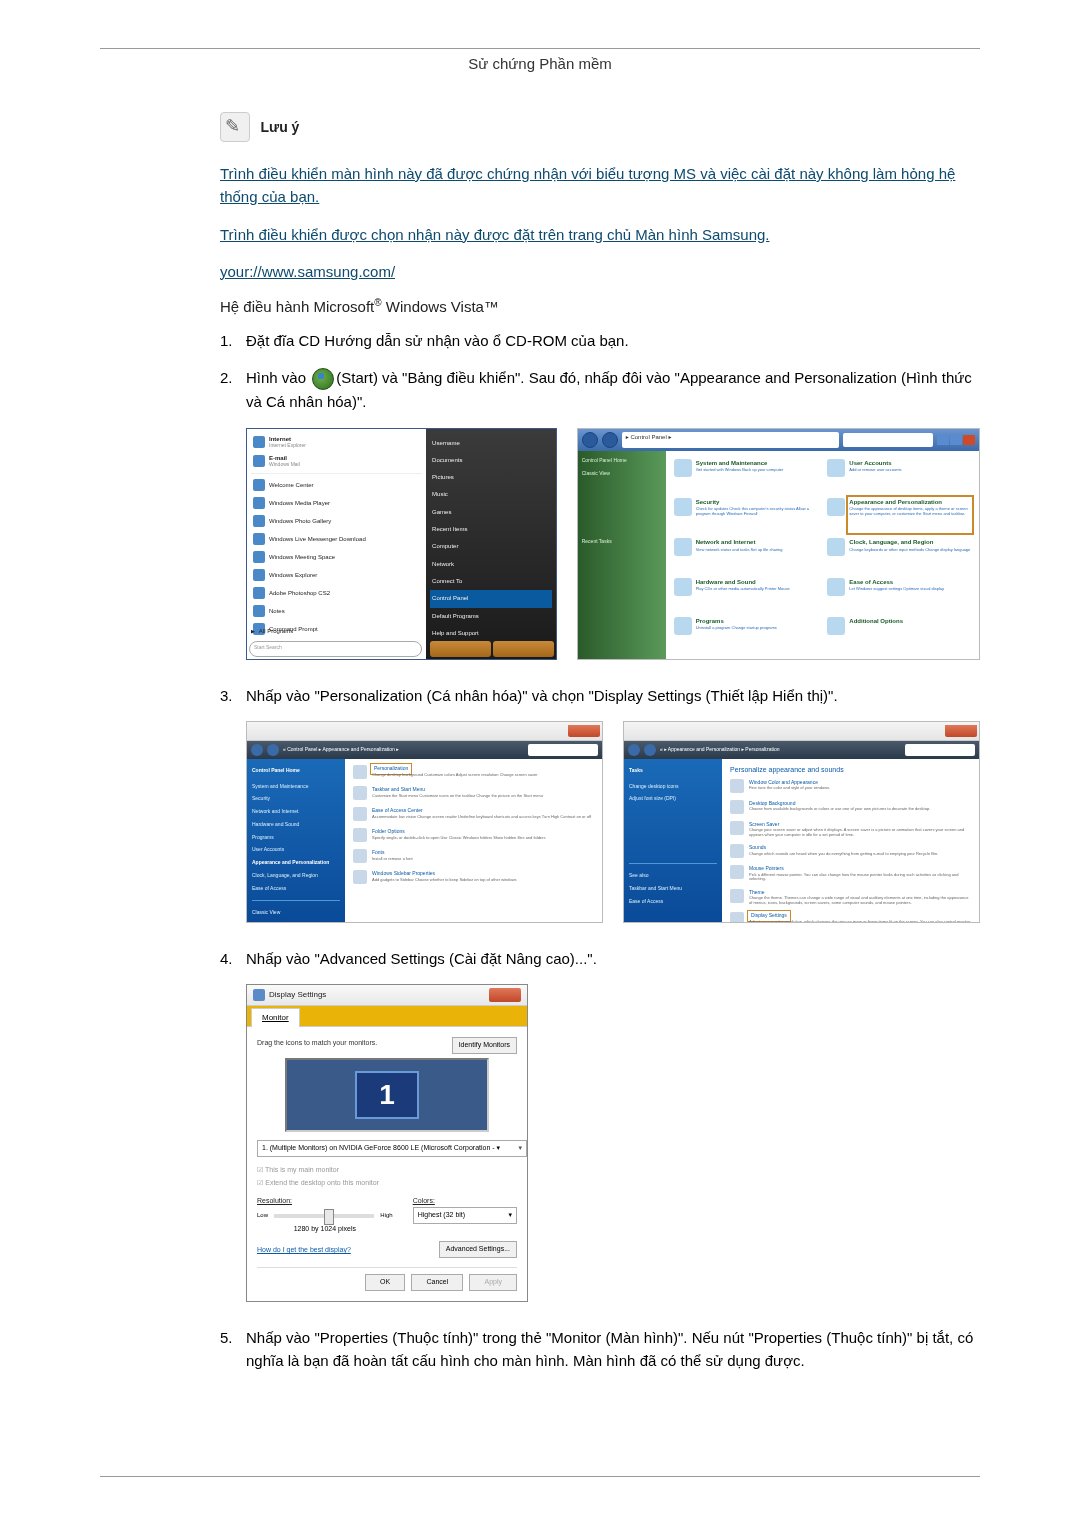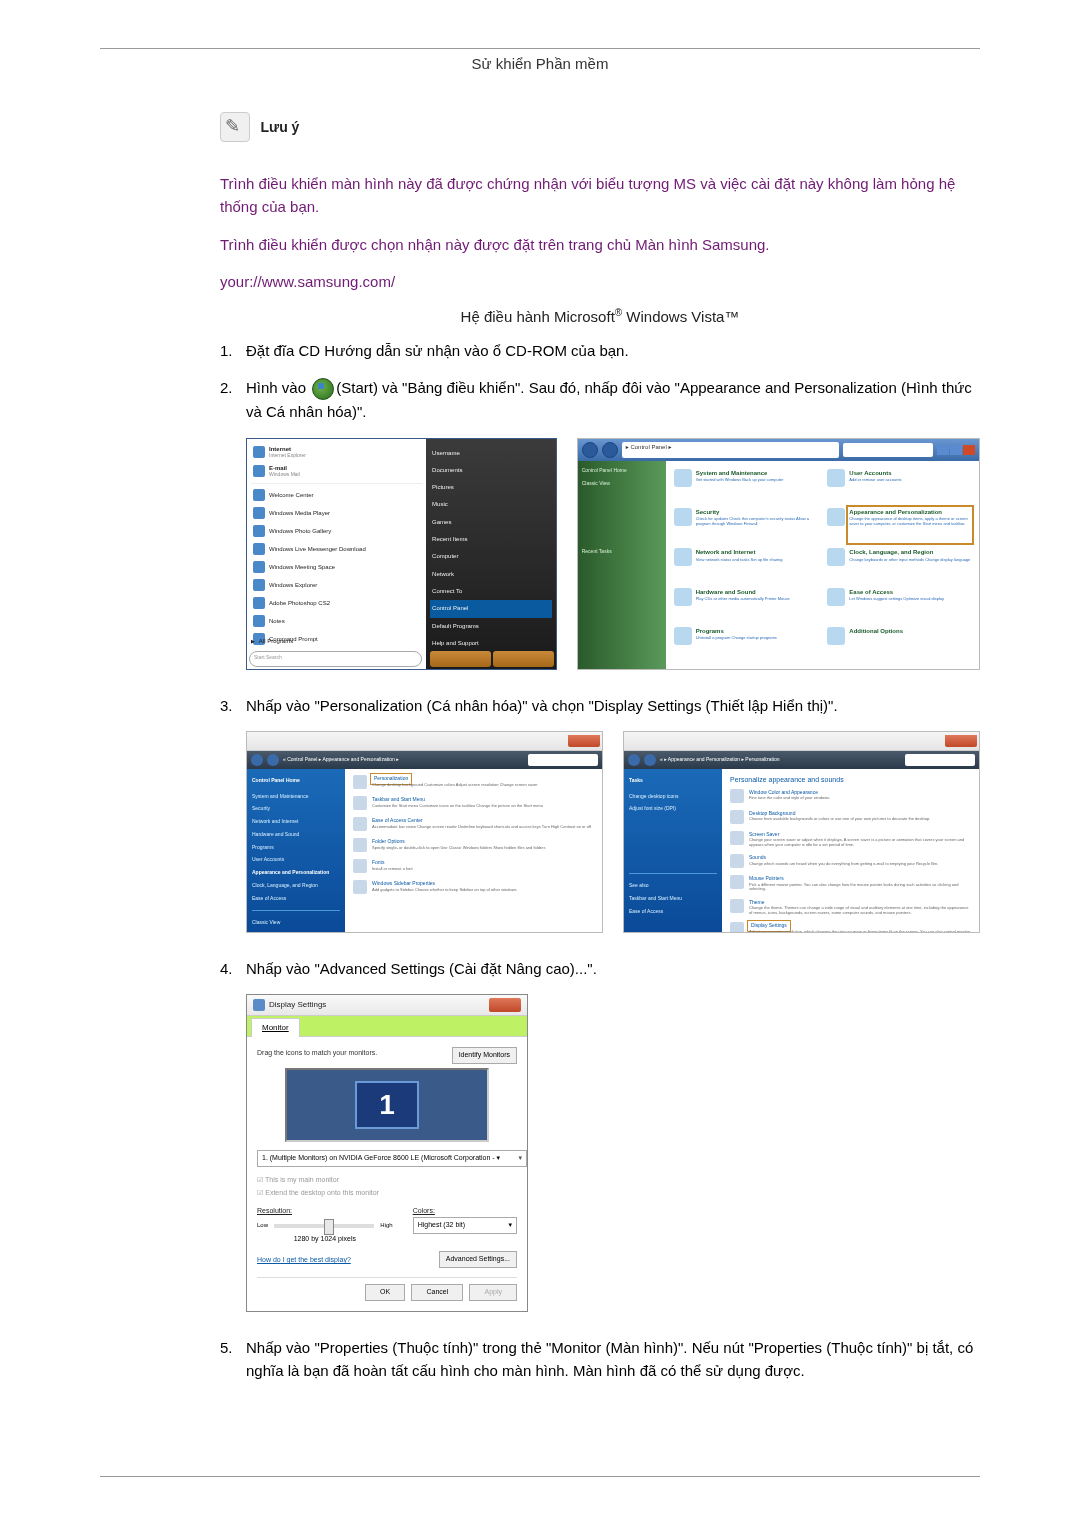--- a/index.html
+++ b/index.html
@@ -49,39 +49,39 @@
       font-size: 18px;
       color: #666;
     }
     .note-label {
       font-weight: bold;
       font-size: 14px;
       color: #222;
       vertical-align: middle;
     }
     .note-section {
-      margin-bottom: 30px;
+      margin-bottom: 20px;
     }
     .body-text {
       font-size: 15px;
-      color: #701a75;
+      color: #0c4a6e;
       line-height: 1.55;
       margin: 0 0 14px 0;
+      text-decoration: underline;
     }
     .section-heading {
       font-size: 18px;
       font-weight: bold;
       color: #222;
       margin: 26px 0 14px 0;
     }
     .sub-text {
       font-size: 15px;
       color: #222;
       margin: 0 0 14px 120px;
-      text-align: center;
     }
     sup { font-size: 10px; }
     ol.steps {
       list-style: none;
       padding: 0;
       margin: 0 0 0 120px;
     }
     ol.steps > li {
       display: flex;
       margin-bottom: 14px;
@@ -403,21 +403,21 @@
     }
     .ds-titlebar .ds-title { flex: 1; font-size: 8px; color: #222; }
     .ds-titlebar .ds-close {
       width: 32px; height: 14px;
       background: linear-gradient(#e0785a, #c04828);
       border-radius: 2px;
     }
     .ds-tabs {
       display: flex;
       border-bottom: 1px solid #ccc;
-      background: #bef264;
+      background: #eab308;
       text-decoration: underline;
     }
     .ds-tab {
       padding: 3px 10px;
       font-size: 8px;
       background: #fff;
       border: 1px solid #ccc;
       border-bottom: none;
       margin: 2px 0 -1px 4px;
     }
@@ -528,21 +528,21 @@
       left: 100px;
       right: 100px;
       border-top: 1px solid #999;
     }
   </style>
 </head>
 <body>
 
 <div class="page">
   <div class="header-line"></div>
-  <div class="header-title">Sử khiển Phần mềm</div>
+  <div class="header-title">Sử chứng Phần mềm</div>
 
   <div class="content-area">
     <div class="note-section">
       <span class="note-icon"></span>
       <span class="note-label">Lưu ý</span>
     </div>
     <p class="body-text">Trình điều khiển màn hình này đã được chứng nhận với biểu tượng MS và việc cài đặt này không làm hỏng hệ thống của bạn.</p>
     <p class="body-text">Trình điều khiển được chọn nhận này được đặt trên trang chủ Màn hình Samsung.</p>
     <p class="body-text">your://www.samsung.com/</p>
   </div>

